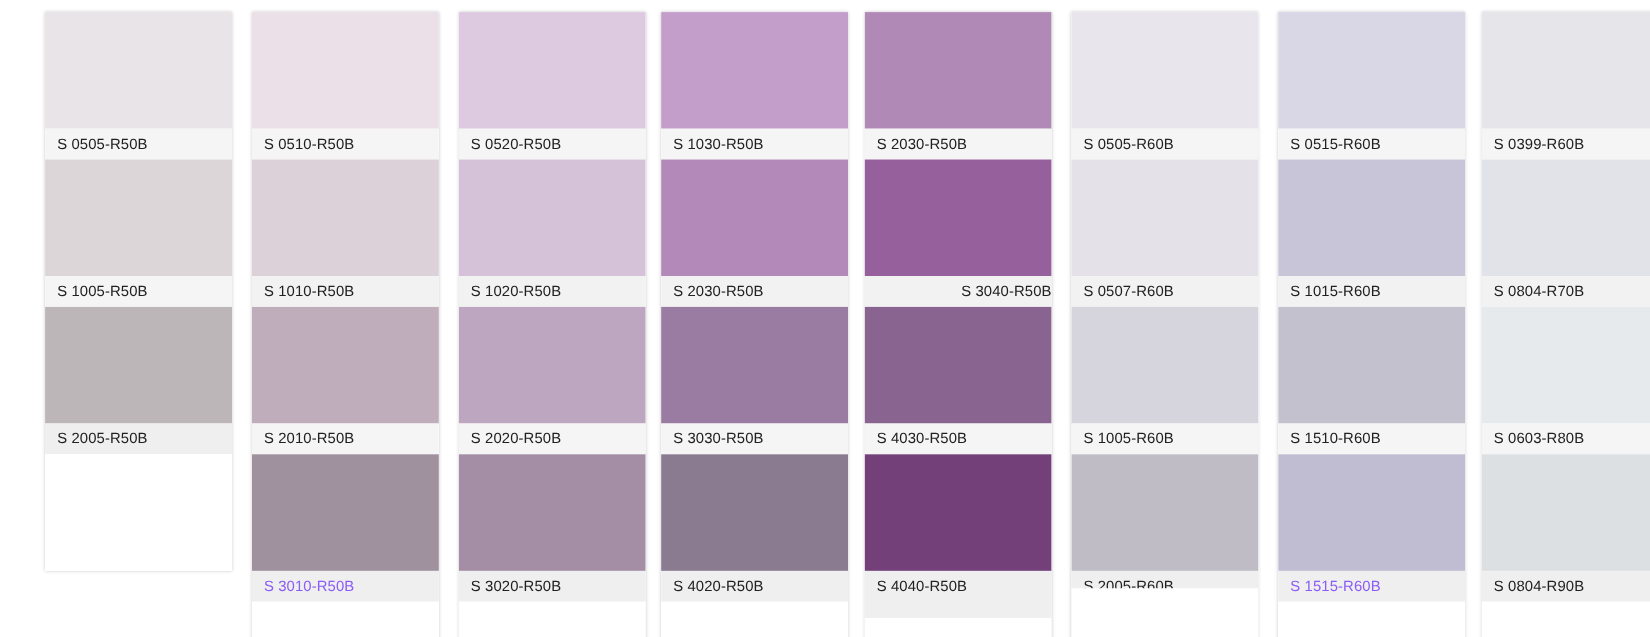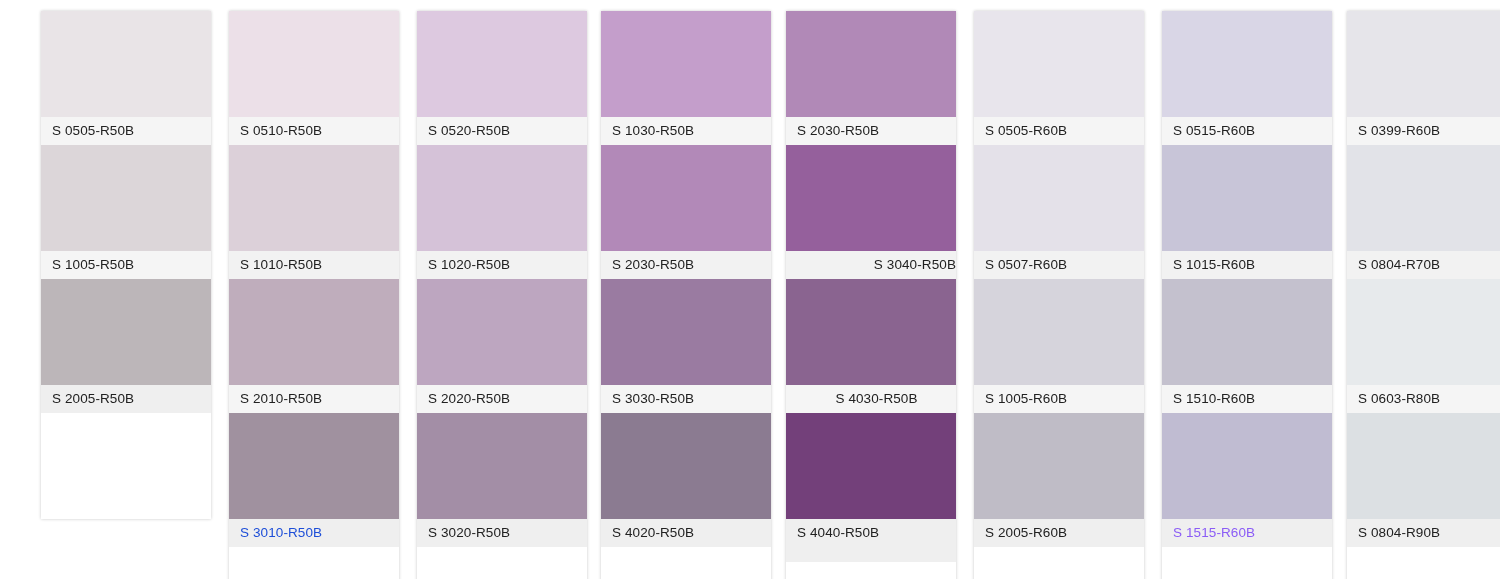--- a/index.html
+++ b/index.html
@@ -87,21 +87,21 @@
       <div class="swatch-cell">
         <div class="swatch-chip" style="background: rgb(220, 208, 217); height: 106px;"></div>
         <div class="swatch-label tint-b" style="height: 28px; line-height: 28px; color: rgb(33, 33, 33);">S 1010-R50B</div>
       </div>
       <div class="swatch-cell">
         <div class="swatch-chip" style="background: rgb(191, 173, 188); height: 106px;"></div>
         <div class="swatch-label tint-a" style="height: 28px; line-height: 28px; color: rgb(33, 33, 33);">S 2010-R50B</div>
       </div>
       <div class="swatch-cell">
         <div class="swatch-chip" style="background: rgb(160, 145, 159); height: 106px;"></div>
-        <div class="swatch-label tint-c" style="height: 28px; line-height: 28px; color: #1d4ed8;">S 3010-R50B</div>
+        <div class="swatch-label tint-c" style="height: 28px; line-height: 28px; color: #8b5cf6;">S 3010-R50B</div>
       </div>
       <div class="swatch-cell">
         <div class="swatch-chip" style="background: rgb(255, 255, 255); height: 106px;"></div>
       </div>
     </div>
     <div class="swatch-column" style="left: 388px; width: 170px;">
       <div class="swatch-cell">
         <div class="swatch-chip" style="background: rgb(221, 201, 224); height: 106px;"></div>
         <div class="swatch-label tint-a" style="height: 28px; line-height: 28px; color: rgb(33, 33, 33);">S 0520-R50B</div>
       </div>
@@ -146,21 +146,21 @@
       <div class="swatch-cell">
         <div class="swatch-chip" style="background: rgb(177, 137, 183); height: 106px;"></div>
         <div class="swatch-label tint-a" style="height: 28px; line-height: 28px; color: rgb(33, 33, 33);">S 2030-R50B</div>
       </div>
       <div class="swatch-cell">
         <div class="swatch-chip" style="background: rgb(149, 96, 156); height: 106px;"></div>
         <div class="swatch-label tint-b" style="height: 28px; line-height: 28px; color: rgb(33, 33, 33); text-align: right;">S 3040-R50B</div>
       </div>
       <div class="swatch-cell">
         <div class="swatch-chip" style="background: rgb(138, 100, 144); height: 106px;"></div>
-        <div class="swatch-label tint-a" style="height: 28px; line-height: 28px; color: rgb(33, 33, 33); text-align: center;">S 4030-R50B</div>
+        <div class="swatch-label tint-a" style="height: 28px; line-height: 28px; color: rgb(33, 33, 33);">S 4030-R50B</div>
       </div>
       <div class="swatch-cell">
         <div class="swatch-chip" style="background: rgb(115, 64, 122); height: 106px;"></div>
         <div class="swatch-label tint-c" style="height: 43px; line-height: 28px; color: rgb(33, 33, 33);">S 4040-R50B</div>
       </div>
       <div class="swatch-cell">
         <div class="swatch-chip" style="background: rgb(255, 255, 255); height: 106px;"></div>
       </div>
     </div>
     <div class="swatch-column" style="left: 945px; width: 170px;">
@@ -171,21 +171,21 @@
       <div class="swatch-cell">
         <div class="swatch-chip" style="background: rgb(228, 225, 233); height: 106px;"></div>
         <div class="swatch-label tint-b" style="height: 28px; line-height: 28px; color: rgb(33, 33, 33);">S 0507-R60B</div>
       </div>
       <div class="swatch-cell">
         <div class="swatch-chip" style="background: rgb(214, 212, 220); height: 106px;"></div>
         <div class="swatch-label tint-a" style="height: 28px; line-height: 28px; color: rgb(33, 33, 33);">S 1005-R60B</div>
       </div>
       <div class="swatch-cell">
         <div class="swatch-chip" style="background: rgb(191, 188, 198); height: 106px;"></div>
-        <div class="swatch-label tint-c" style="height: 28px; line-height: 28px; color: rgb(33, 33, 33);">S 2005-R60B</div>
+        <div class="swatch-label tint-c" style="height: 16px; line-height: 28px; color: rgb(33, 33, 33);">S 2005-R60B</div>
       </div>
       <div class="swatch-cell">
         <div class="swatch-chip" style="background: rgb(255, 255, 255); height: 106px;"></div>
       </div>
     </div>
     <div class="swatch-column" style="left: 1133px; width: 170px;">
       <div class="swatch-cell">
         <div class="swatch-chip" style="background: rgb(217, 214, 230); height: 106px;"></div>
         <div class="swatch-label tint-a" style="height: 28px; line-height: 28px; color: rgb(33, 33, 33);">S 0515-R60B</div>
       </div>

